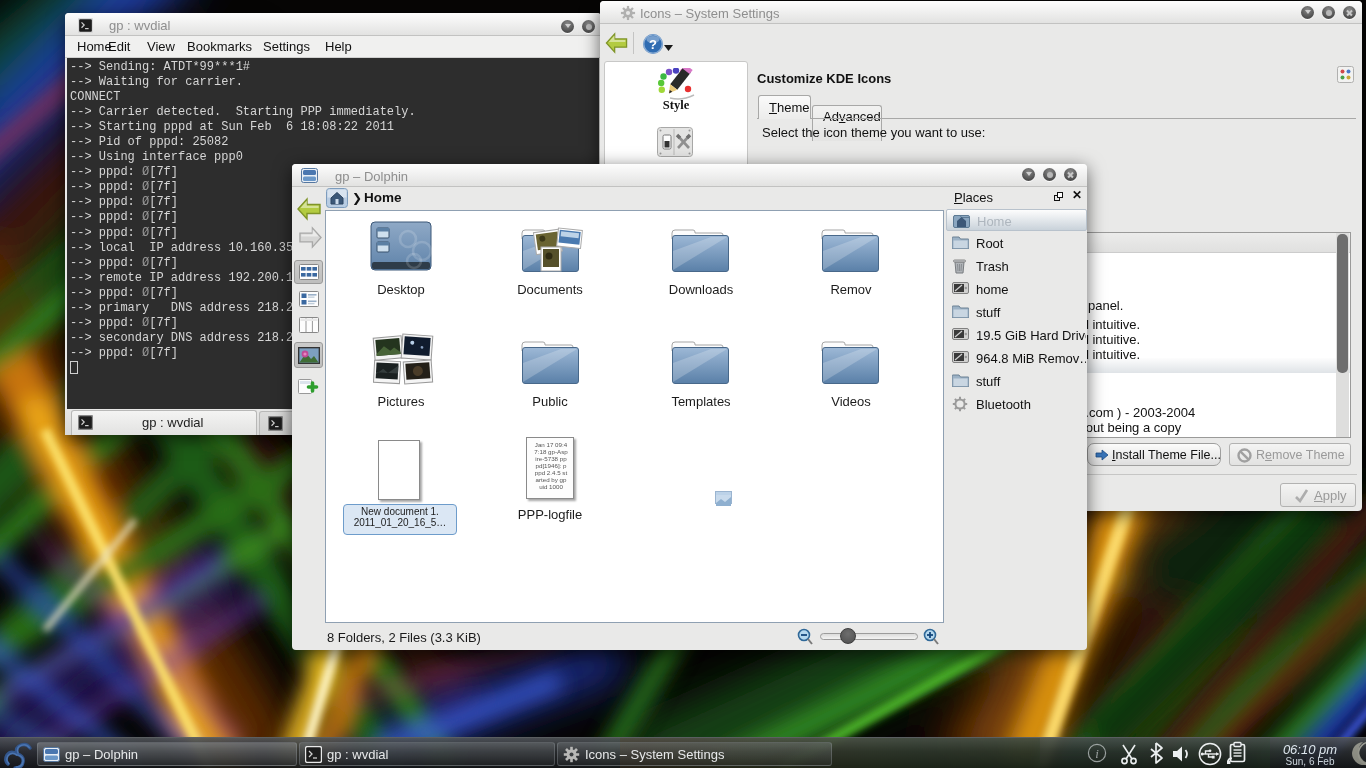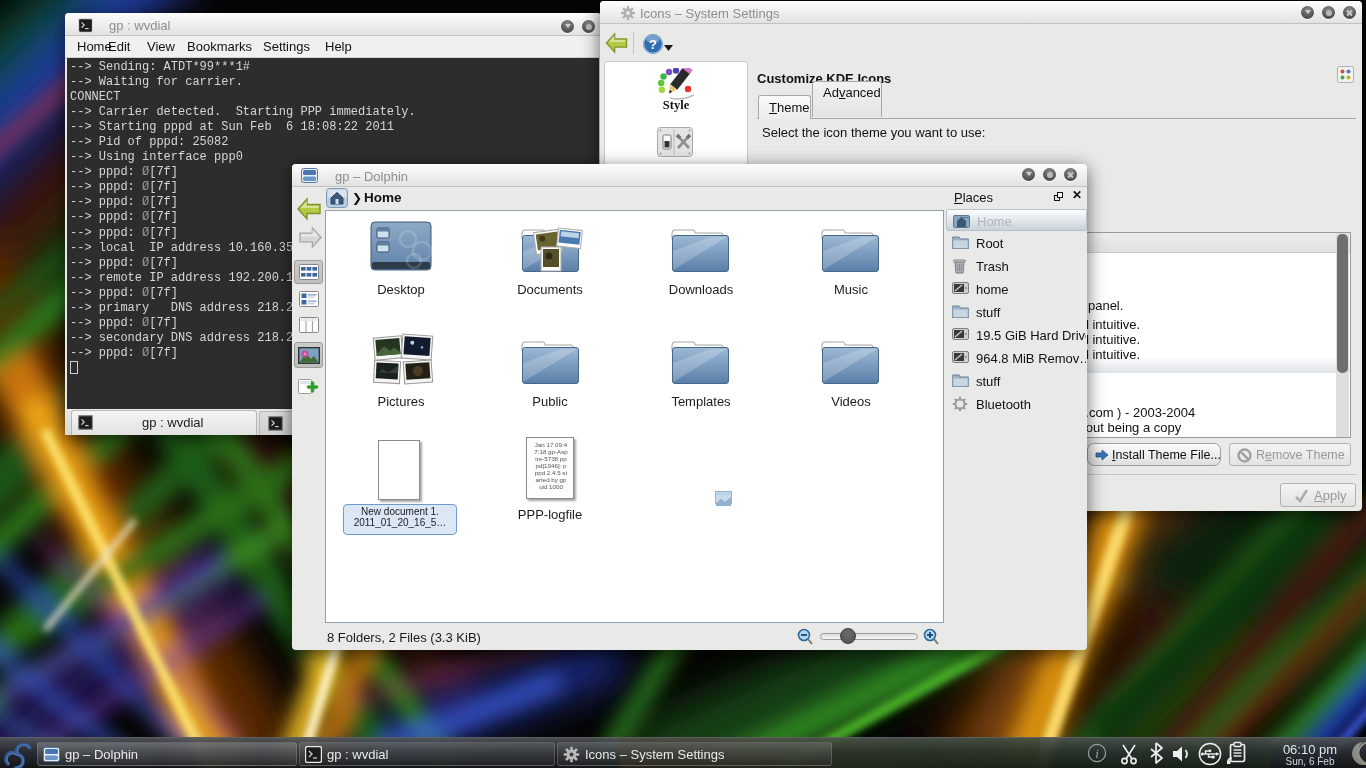--- a/index.html
+++ b/index.html
@@ -262,21 +262,21 @@
     <rect x="0.5" y="0.5" width="16" height="16" rx="2" fill="#f2f2f1" stroke="#b0b0af"></rect>
     <circle cx="5.5" cy="5.5" r="2" fill="#d04848"></circle>
       <circle cx="11.5" cy="5.5" r="2" fill="#4878c8"></circle>
     <circle cx="5.5" cy="11.5" r="2" fill="#48a048"></circle>
       <circle cx="11.5" cy="11.5" r="2" fill="#c8a838"></circle>
   </svg>
   <div style="position:absolute;left:157px;top:63px;font-size:13px;font-weight:bold;color:#111;margin-top:7px;">Customize KDE Icons</div>
   <div class="tab" style="left:158px;top:94px;width:53px;height:24px;background:linear-gradient(#fafafa,#ececeb);z-index:2;">
       <span style="position:absolute;left:10px;top:4px;"><u>T</u>heme</span>
     </div>
-  <div class="tab" style="left:212px;top:80px;width:70px;height:36px;">
+  <div class="tab" style="left:212px;top:104px;width:70px;height:36px;">
       <span style="position:absolute;left:10px;top:3px;">Ad<u>v</u>anced</span>
     </div>
   <div style="position:absolute;left:157px;top:117px;width:599px;height:1px;background:#a8a8a7;"></div>
   <div style="position:absolute;left:162px;top:124px;font-size:13px;color:#111;">Select the icon theme you want to use:</div>
 
   <div style="position:absolute;left:162px;top:231px;width:589px;height:206px;border:1px solid #9a9a99;background:#fff;">
      <div style="position:absolute;left:0;top:0;width:587px;height:20px;background:linear-gradient(#ececeb,#e0e0df);border-bottom:1px solid #ccc;"></div>
      <div style="position:absolute;left:0;top:125px;width:587px;height:15px;background:linear-gradient(#fdfdfd,#dfe3e7);"></div>
      <div style="position:absolute;right:1px;top:0px;width:13px;height:204px;background:#dededd;"></div>
      <div style="position:absolute;right:2px;top:1px;width:11px;height:139px;background:#6e6e6e;border-radius:5px;"></div>
@@ -449,21 +449,21 @@
       <circle cx="30" cy="35" r="3.5" fill="#2e2a12"></circle>
   </svg>
   <div class="ilabel" style="left:208px;top:118px;width:100px;">Documents</div>
   <svg width="64" height="52" viewBox="0 0 64 52" class="ic" style="left:377px;top:57px;">
       <use href="#folder"></use>
     </svg>
   <div class="ilabel" style="left:359px;top:118px;width:100px;">Downloads</div>
   <svg width="64" height="52" viewBox="0 0 64 52" class="ic" style="left:527px;top:57px;">
       <use href="#folder"></use>
     </svg>
-  <div class="ilabel" style="left:509px;top:118px;width:100px;">Music</div>
+  <div class="ilabel" style="left:509px;top:118px;width:100px;">Remov</div>
 
   <svg width="64" height="58" viewBox="0 0 64 58" class="ic" style="left:78px;top:167px;">
     <g transform="rotate(-5 18 16)">
         <rect x="4" y="6" width="28" height="22" fill="#f4f4f4" stroke="#999"></rect>
         <rect x="6" y="8" width="24" height="16" fill="#24341e"></rect>
         <path d="M6 22 l8-7 6 5 4-3 6 5 v2 H6 z" fill="#486438"></path>
       </g>
     <g transform="rotate(4 46 16)">
         <rect x="32" y="4" width="30" height="24" fill="#f4f4f4" stroke="#999"></rect>
         <rect x="34" y="6" width="26" height="18" fill="#101c2e"></rect>
@@ -696,19 +696,19 @@
     <rect x="4.5" y="3.5" width="14" height="17" rx="1.5" fill="none" stroke="#eceff0" stroke-width="1.7"></rect>
     <rect x="8" y="1.5" width="7" height="4" rx="1" fill="#3c3f42" stroke="#eceff0" stroke-width="1.4"></rect>
     <g stroke="#eceff0" stroke-width="1.4">
         <line x1="7.5" y1="9" x2="15.5" y2="9"></line>
         <line x1="7.5" y1="12" x2="15.5" y2="12"></line>
         <line x1="7.5" y1="15" x2="15.5" y2="15"></line>
       </g>
     <path d="M2 21 q0-4 4-3.6" stroke="#eceff0" stroke-width="1.7" fill="none"></path>
     <rect x="1" y="19.6" width="3.4" height="3.4" fill="#eceff0"></rect>
   </svg>
-  <div style="position:absolute;left:1281px;top:4px;width:58px;text-align:center;color:#dde6ed;font-size:13px;">06:10 pm</div>
+  <div style="position:absolute;left:1281px;top:4px;width:58px;text-align:center;color:#dde6ed;font-size:13px;font-style:italic;">06:10 pm</div>
   <div style="position:absolute;left:1281px;top:18px;width:58px;text-align:center;color:#cdd6dd;font-size:10px;">Sun, 6 Feb</div>
   <svg width="20" height="31" viewBox="0 0 20 31" style="position:absolute;left:1350px;top:0;opacity:.65;">
     <path d="M13 4 a11.5 11.5 0 1 0 7 21 a12 12 0 0 1 -7 -21" fill="#c2c2b2"></path>
     <circle cx="20" cy="15.5" r="11.5" fill="none" stroke="#d0d0c0" stroke-width="1.6"></circle>
   </svg>
 </div>
 
 </body></html>

